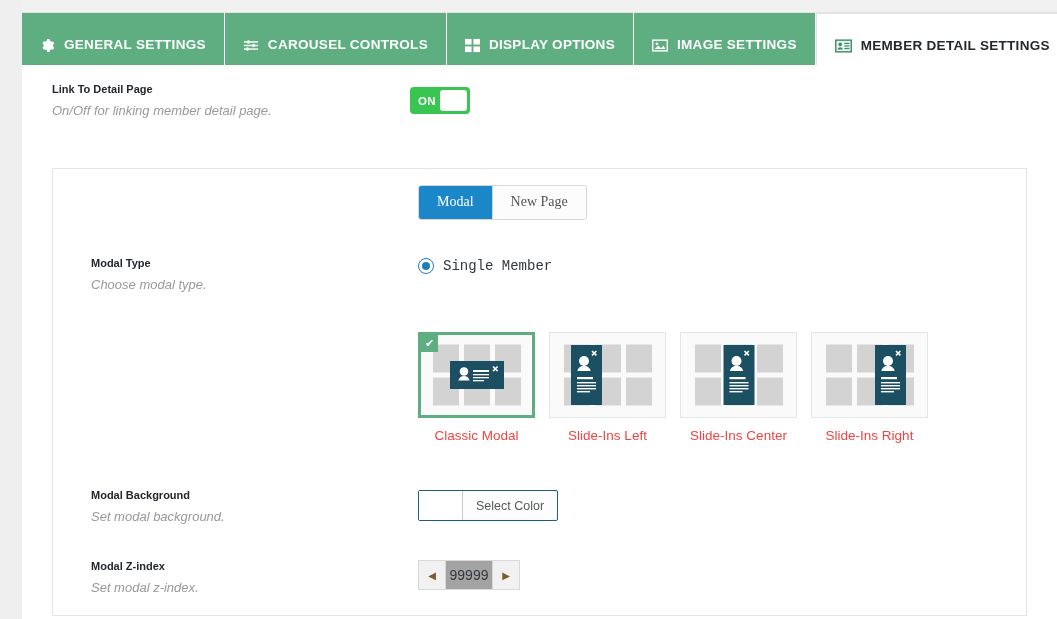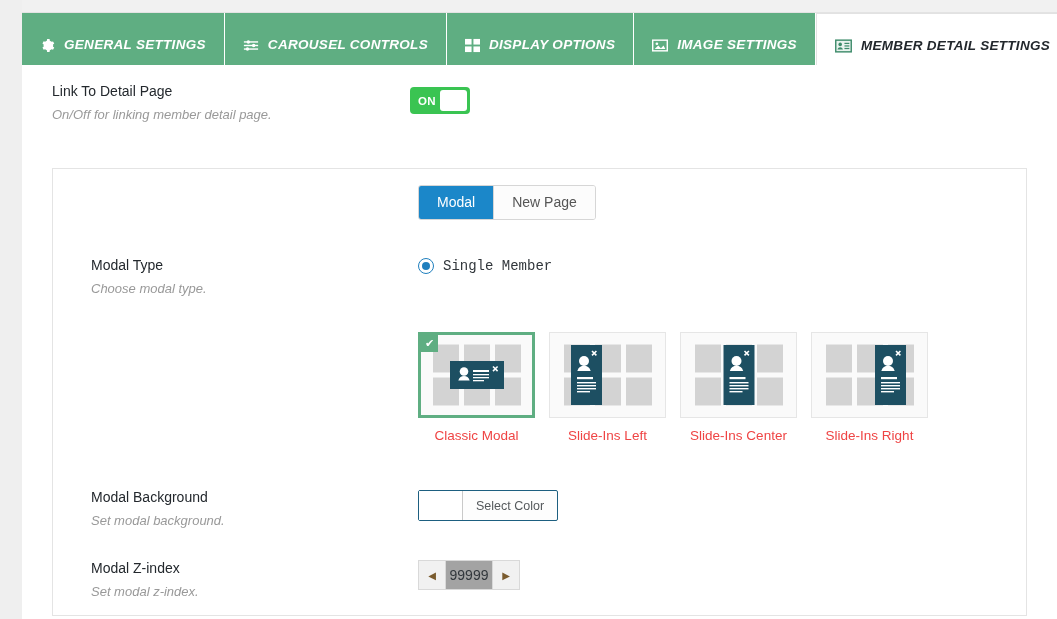--- a/index.html
+++ b/index.html
@@ -28,21 +28,20 @@
   }
 
   
   #tab-bar {
     position: absolute;
     left: 0; top: 13px;
     width: 1035px; height: 64px;
     background: #f1f1f1;
     display: flex;
     align-items: stretch;
-    font-style: italic;
   }
   .tab {
     background: #5fae82;
     color: #ffffff;
     display: flex;
     align-items: center;
     gap: 9px;
     padding: 0 18px;
     font-size: 13.5px;
     font-weight: bold;
@@ -69,22 +68,22 @@
     background: #ffffff;
   }
 
   
   #link-row {
     position: absolute;
     left: 30px; top: 18px;
     width: 975px;
   }
   .field-title {
-    font-size: 14px;
-    font-weight: normal;
+    font-size: 11px;
+    font-weight: bold;
     color: #23282d;
     margin: 0 0 6px 0;
     line-height: 1.25;
   }
   .field-desc {
     font-size: 13px;
     font-style: italic;
     color: #999999;
     margin: 0;
     line-height: 1.3;
@@ -142,21 +141,21 @@
 
   
   .btn-group {
     display: inline-flex;
     border: 1px solid #d6d6d6;
     border-radius: 3px;
     overflow: hidden;
     background: #fcfcfc;
   }
   .btn-group button {
-    font-family: Liberation Sans, sans-serif;
+    font-family: Liberation Serif, serif;
     font-size: 14px;
     padding: 8px 18px;
     border: none;
     background: #fcfcfc;
     color: #555555;
     cursor: pointer;
     line-height: 1.2;
   }
   .btn-group button.sel {
     background: #1b87c9;

